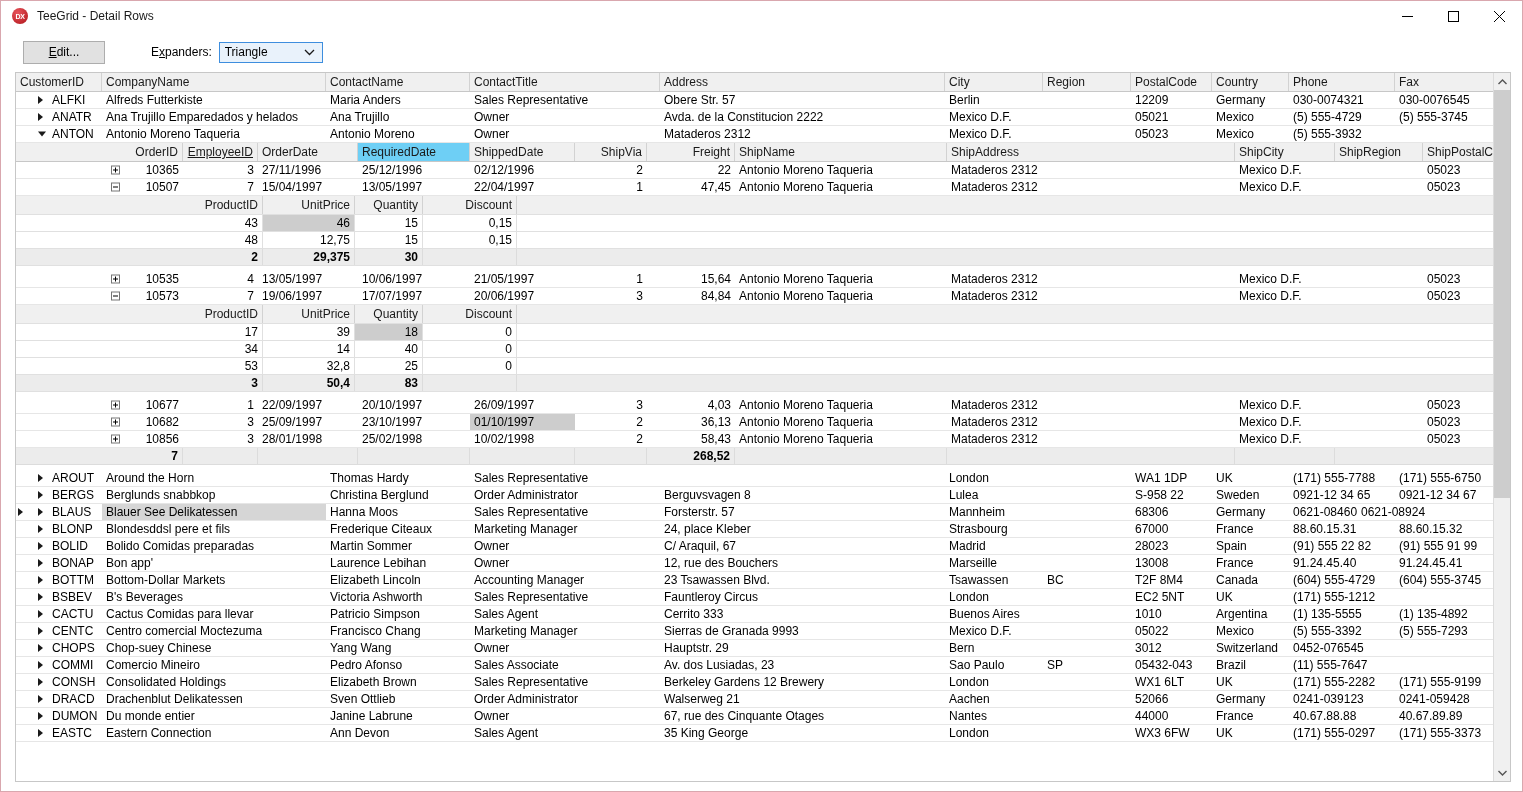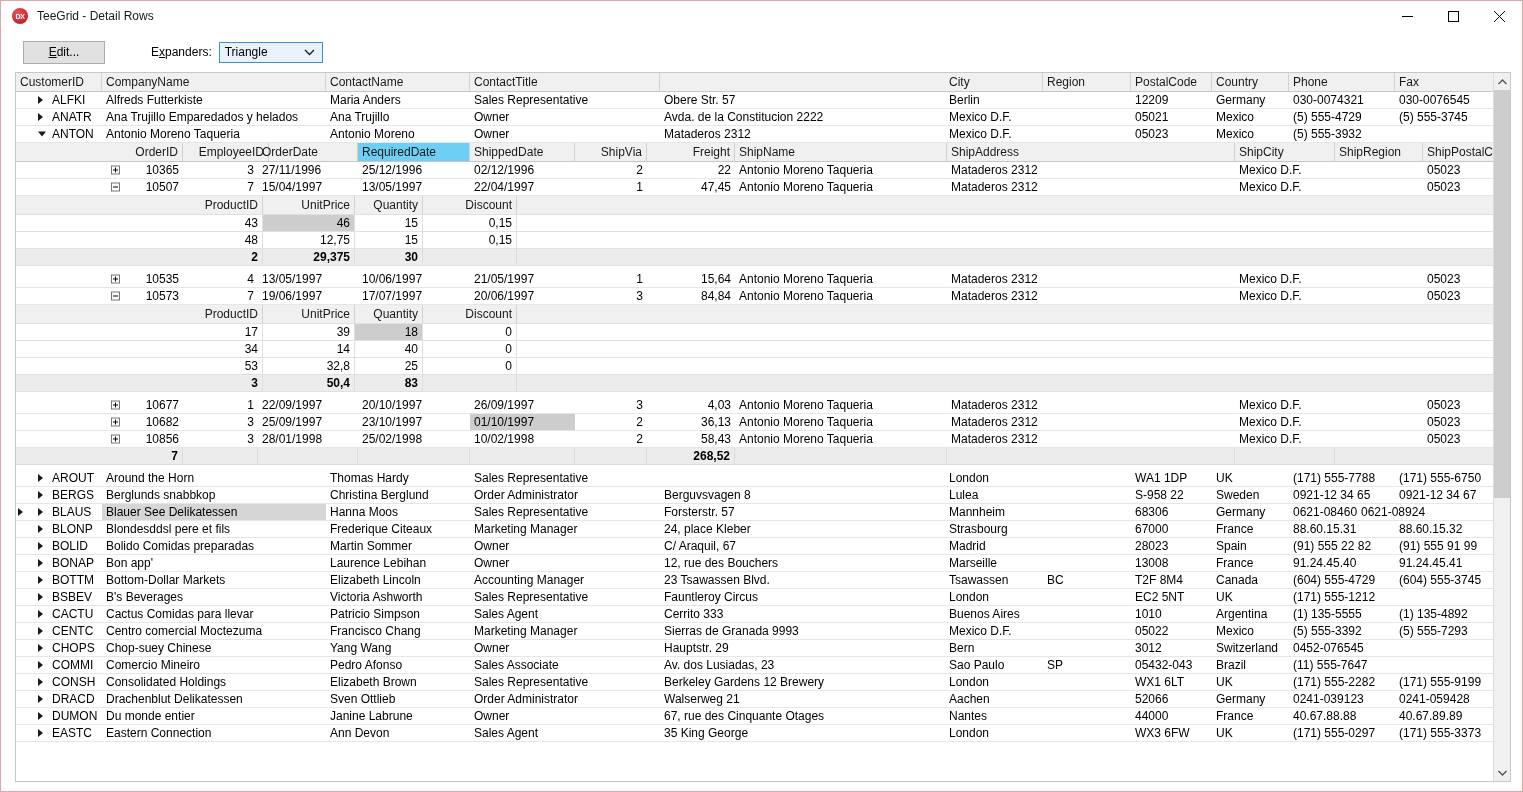--- a/index.html
+++ b/index.html
@@ -265,20 +265,21 @@
     </div>
   </div>
 
   <div id="grid-wrap">
     <div id="grid-main">
         <div class="row hdr">
           <div class="cell hdrcell" style="left: 0px; width: 86px;">CustomerID</div>
           <div class="cell hdrcell" style="left: 86px; width: 224px;">CompanyName</div>
           <div class="cell hdrcell" style="left: 310px; width: 144px;">ContactName</div>
           <div class="cell hdrcell" style="left: 454px; width: 190px;">ContactTitle</div>
+          <div class="cell hdrcell" style="left: 644px; width: 285px;">Address</div>
           <div class="cell hdrcell" style="left: 929px; width: 98px;">City</div>
           <div class="cell hdrcell" style="left: 1027px; width: 88px;">Region</div>
           <div class="cell hdrcell" style="left: 1115px; width: 81px;">PostalCode</div>
           <div class="cell hdrcell" style="left: 1196px; width: 77px;">Country</div>
           <div class="cell hdrcell" style="left: 1273px; width: 106px;">Phone</div>
           <div class="cell hdrcell" style="left: 1379px; width: 104px;">Fax</div>
         </div>
         <div class="row datarow">
           <span class="exp closed"></span>
           <div class="cell" style="left: 0px; width: 86px; padding-left: 36px;">ALFKI</div>
@@ -317,21 +318,21 @@
           <div class="cell" style="left: 929px; width: 98px;">Mexico D.F.</div>
           <div class="cell" style="left: 1027px; width: 88px;"></div>
           <div class="cell" style="left: 1115px; width: 81px;">05023</div>
           <div class="cell" style="left: 1196px; width: 77px;">Mexico</div>
           <div class="cell" style="left: 1273px; width: 106px;">(5) 555-3932</div>
           <div class="cell" style="left: 1379px; width: 104px;"></div>
         </div>
         <div class="detail">
           <div class="row hdr">
             <div class="cell r hdrcell" style="left: 86px; width: 81px;">OrderID</div>
-            <div class="cell r hdrcell" style="left: 178px; width: 75px;">EmployeeID</div>
+            <div class="cell r hdrcell" style="left: 167px; width: 75px; text-decoration: underline;">EmployeeID</div>
             <div class="cell hdrcell" style="left: 242px; width: 100px;">OrderDate</div>
             <div class="cell hdrcell sel" style="left: 342px; width: 112px;">RequiredDate</div>
             <div class="cell hdrcell" style="left: 454px; width: 105px;">ShippedDate</div>
             <div class="cell r hdrcell" style="left: 559px; width: 72px;">ShipVia</div>
             <div class="cell r hdrcell" style="left: 631px; width: 88px;">Freight</div>
             <div class="cell hdrcell" style="left: 719px; width: 212px;">ShipName</div>
             <div class="cell hdrcell" style="left: 931px; width: 288px;">ShipAddress</div>
             <div class="cell hdrcell" style="left: 1219px; width: 100px;">ShipCity</div>
             <div class="cell hdrcell" style="left: 1319px; width: 88px;">ShipRegion</div>
             <div class="cell hdrcell" style="left: 1407px; width: 76px;">ShipPostalCode</div>

